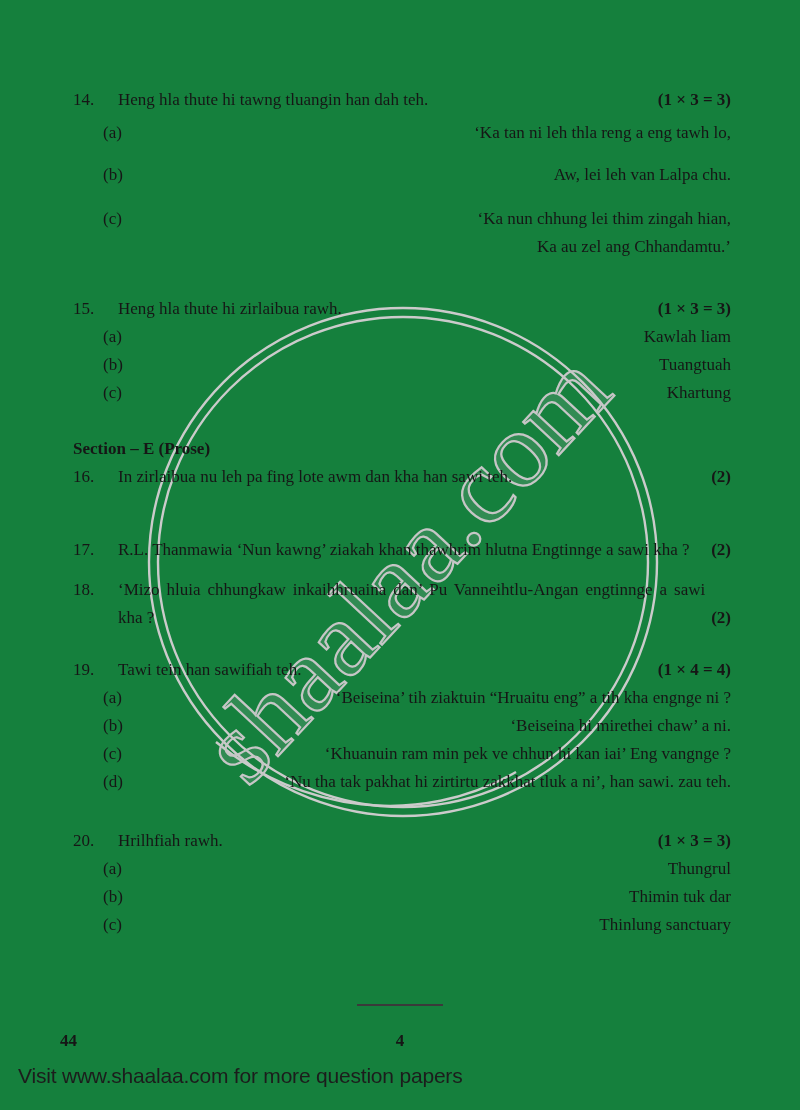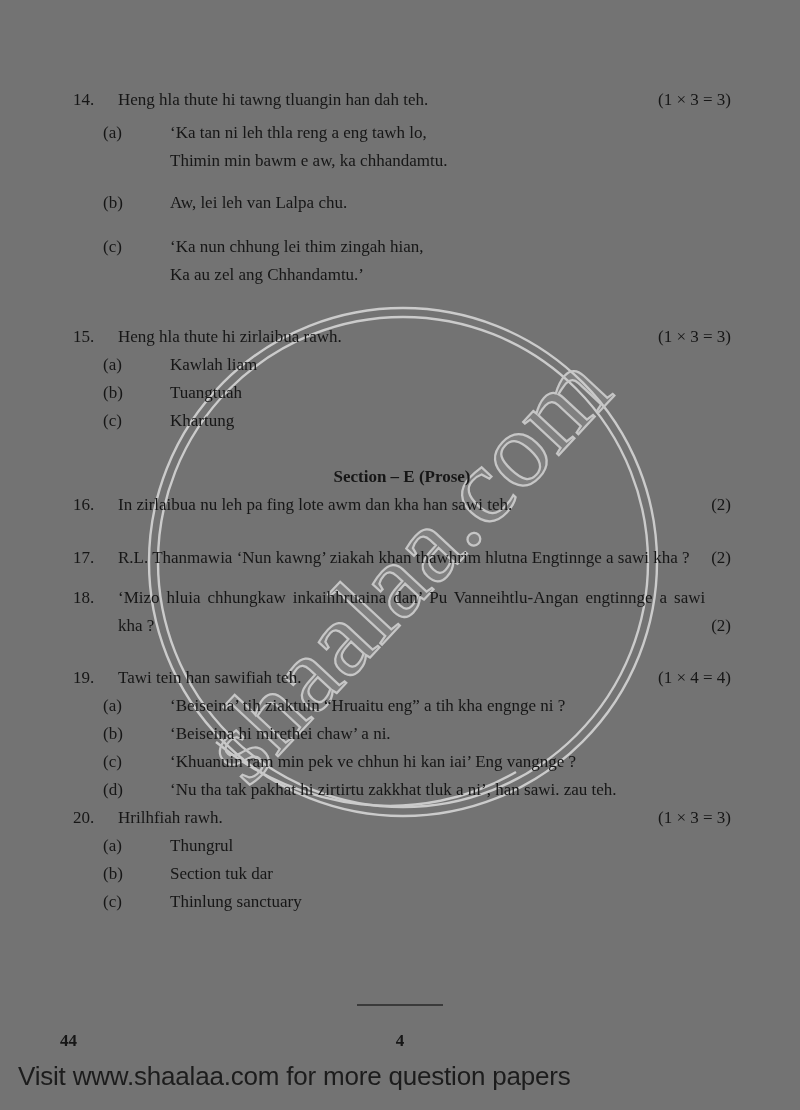--- a/index.html
+++ b/index.html
@@ -1,52 +1,52 @@
 <!DOCTYPE html>
 <html><head>
 <meta charset="utf-8">
 <style>
   html,body { margin:0; padding:0; background:#e8e8e8; }
   .page {
     position:relative; width:800px; height:1110px; margin:0 auto;
-    background:#737373; overflow:hidden;
+    background:#15803d; overflow:hidden;
     font-family:"Liberation Serif","DejaVu Serif",serif;
     font-size:17px; line-height:28px; color:#161616;
   }
   .wm { position:absolute; left:0; top:0; z-index:0; }
   .content { position:absolute; inset:0; z-index:1; padding:86px 69px 0 73px; box-sizing:border-box; }
 
   .q-header { display:flex; }
   .q-num   { flex:none; width:45px; }
   .q-text  { flex:1; min-width:0; }
-  .q-marks { flex:none; font-weight:normal; padding-left:6px; white-space:nowrap; }
+  .q-marks { flex:none; font-weight:bold; padding-left:6px; white-space:nowrap; }
   .marks-bottom { align-self:flex-end; }
   .justify { text-align:justify; text-align-last:justify; }
 
   .sub-row   { display:flex; margin-left:30px; }
   .sub-label { flex:none; width:67px; }
-  .sub-text  { flex:1; }
+  .sub-text  { flex:1;text-align:right; }
 
   #q14-a { margin-top:5px; }
   #q14-b { margin-top:14px; }
   #q14-c { margin-top:16px; }
   #q15   { margin-top:34px; }
-  .section-header { margin-top:28px; text-align:center; font-weight:bold; }
-  #q17 { margin-top:25px; }
+  .section-header { margin-top:28px; text-align:left; font-weight:bold; }
+  #q17 { margin-top:45px; }
   #q18 { margin-top:12px; }
   #q19 { margin-top:24px; }
-  #q20 { }
+  #q20 { margin-top:31px; }
 
   .end-rule { position:absolute; z-index:1; left:357px; top:1004px; width:86px; border-top:2px solid #3a3a3a; }
   .footer-left { position:absolute; z-index:1; left:60px; top:1027px; font-weight:bold;text-align:center; }
   .footer-page { position:absolute; z-index:1; left:0; top:1027px; width:800px; text-align:center; font-weight:bold; }
   .banner {
     position:absolute; z-index:1; left:18px; top:1062px;
     font-family:"Liberation Sans","DejaVu Sans",sans-serif;
-    font-size:26px; line-height:28px; color:#1c1c1c; letter-spacing:-0.2px;
+    font-size:21px; line-height:28px; color:#1c1c1c; letter-spacing:-0.2px;
   }
 </style>
 </head>
 <body>
 
 <div class="page">
 
   <svg class="wm" width="800" height="1110" viewBox="0 0 800 1110">
     <g fill="none" stroke="#cbcbcb" stroke-width="2.4">
       <circle cx="403" cy="562" r="254"></circle>
@@ -61,21 +61,20 @@
     <div>
       <div class="q-header">
         <span class="q-num">14.</span>
         <span class="q-text">Heng hla thute hi tawng tluangin han dah teh.</span>
         <span class="q-marks">(1 × 3 = 3)</span>
       </div>
       <div class="sub-row" id="q14-a">
         <span class="sub-label">(a)</span>
         <div class="sub-text">
           <div>‘Ka tan ni leh thla reng a eng tawh lo,</div>
-          <div>Thimin min bawm e aw, ka chhandamtu.</div>
         </div>
       </div>
       <div class="sub-row" id="q14-b">
         <span class="sub-label">(b)</span>
         <div class="sub-text">
           <div>Aw, lei leh van Lalpa chu.</div>
         </div>
       </div>
       <div class="sub-row" id="q14-c">
         <span class="sub-label">(c)</span>
@@ -158,21 +157,21 @@
         <span class="q-num">20.</span>
         <span class="q-text">Hrilhfiah rawh.</span>
         <span class="q-marks">(1 × 3 = 3)</span>
       </div>
       <div class="sub-row">
         <span class="sub-label">(a)</span>
         <div class="sub-text">Thungrul</div>
       </div>
       <div class="sub-row">
         <span class="sub-label">(b)</span>
-        <div class="sub-text">Section tuk dar</div>
+        <div class="sub-text">Thimin tuk dar</div>
       </div>
       <div class="sub-row">
         <span class="sub-label">(c)</span>
         <div class="sub-text">Thinlung sanctuary</div>
       </div>
     </div>
 
   </div>
 
   <div class="end-rule"></div>

